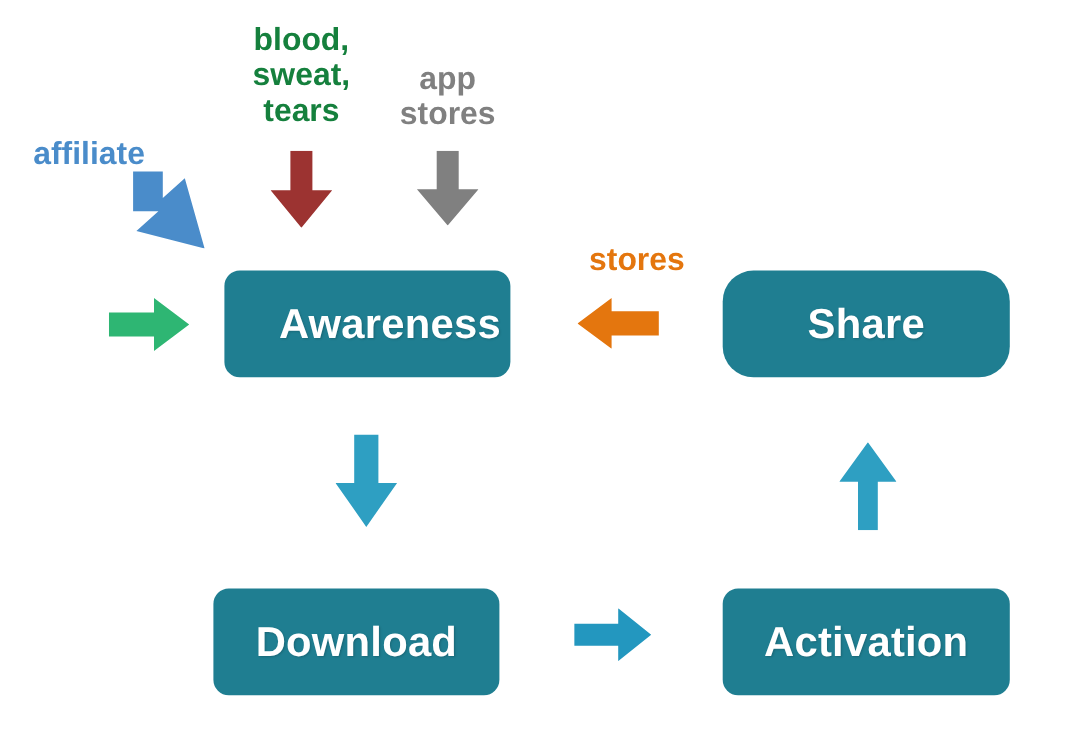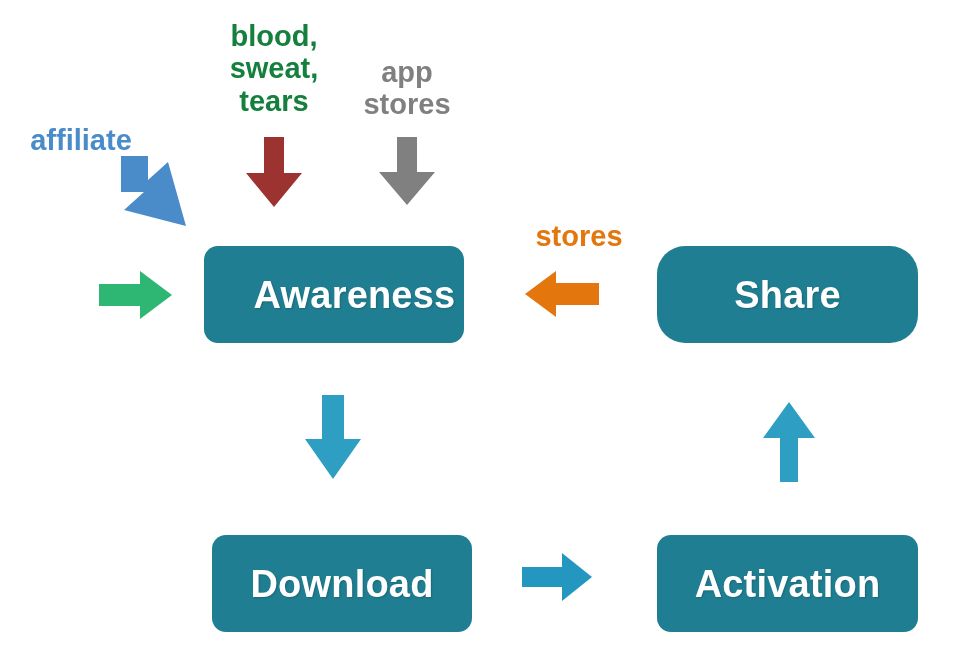--- a/index.html
+++ b/index.html
@@ -33,21 +33,21 @@
     font-size: 38px;
     font-weight: bold;
     letter-spacing: 0.2px;
     line-height: 1;
     white-space: nowrap;
     text-shadow: 1px 1px 2px rgba(0,0,0,0.18);
   }
 
   #box-awareness { left: 204px; top: 246px; width: 260px; height: 97px; }
   #box-share     { left: 657px; top: 246px; width: 261px; height: 97px; border-radius: 28px; }
-  #box-download  { left: 212px; top: 535px; width: 260px; height: 97px; }
+  #box-download  { left: 194px; top: 535px; width: 260px; height: 97px; }
   #box-activation{ left: 657px; top: 535px; width: 261px; height: 97px; }
 
   
   .src-label {
     position: absolute;
     font-size: 29px;
     font-weight: bold;
     line-height: 1.12;
     white-space: pre-line;
   }

